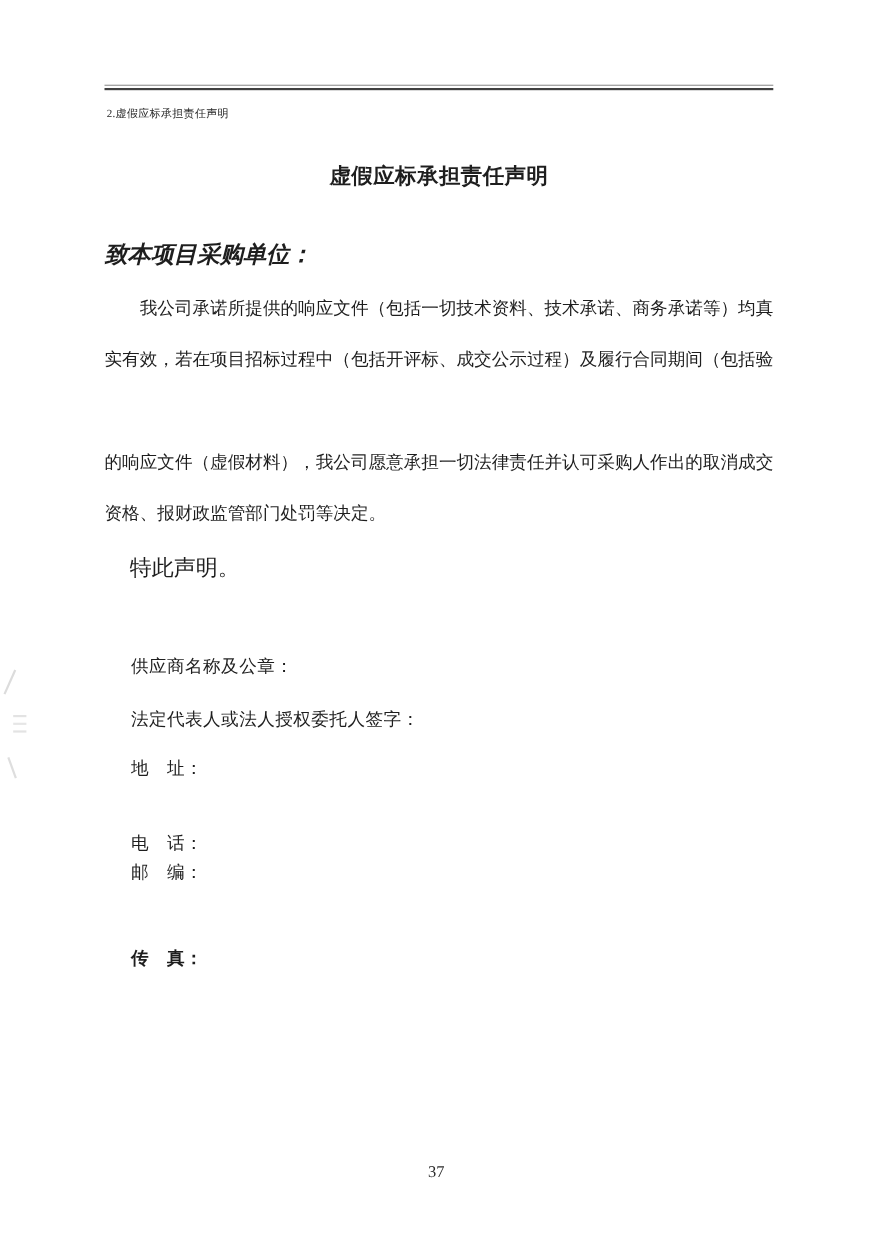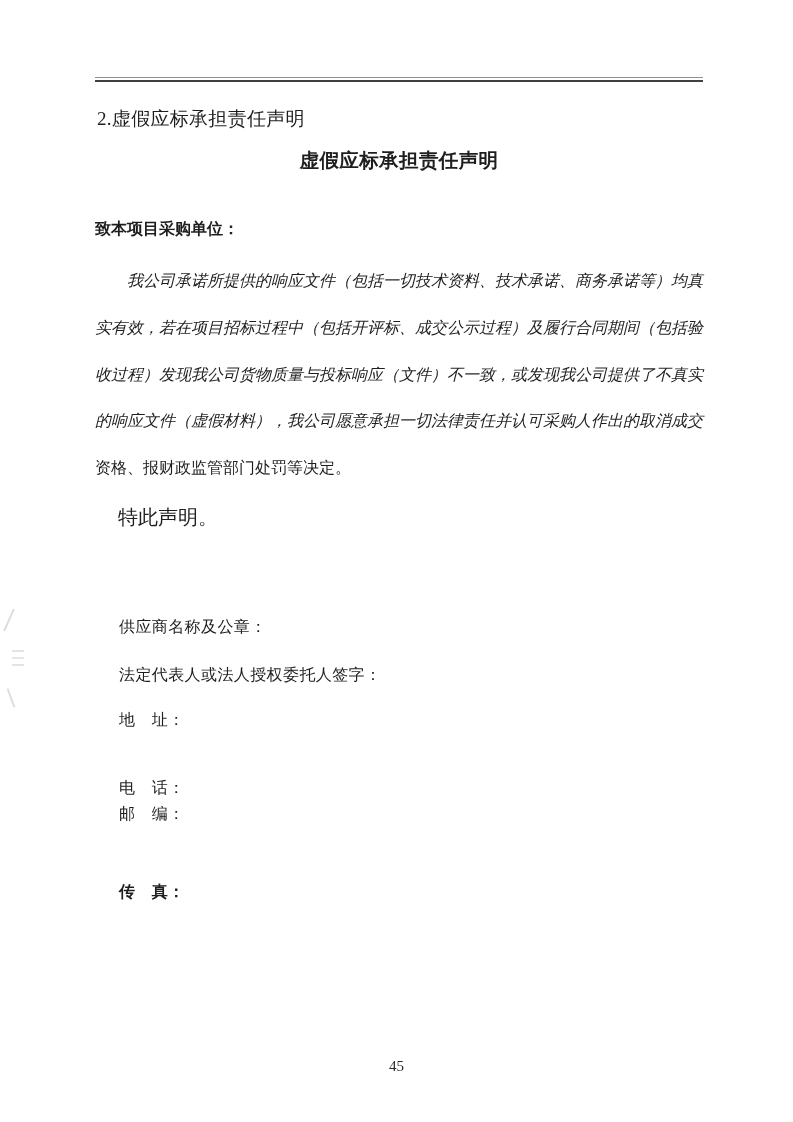--- a/index.html
+++ b/index.html
@@ -25,58 +25,58 @@
     left: 0;
     top: 77px;
     width: 608px;
     height: 2px;
     border-top: 1.6px solid #8f8f8f;
     border-bottom: 2.2px solid #404040;
   }
   .section-heading {
     position: absolute;
     left: 2px;
-    top: 108px;
-    font-size: 19px;
+    top: 98px;
+    font-size: 10px;
     line-height: 1.15;
     letter-spacing: 0.3px;
     white-space: nowrap;
   }
   .doc-title {
     position: absolute;
     left: 0;
     top: 150px;
     width: 100%;
     text-align: center;
     font-size: 19.5px;
     font-weight: 700;
     letter-spacing: 0.4px;
     line-height: 1.15;
   }
   .salutation {
     position: absolute;
     left: 0;
     top: 220px;
-    font-size: 16px;
+    font-size: 21px;
     font-weight: 700;
     line-height: 1.1;
     white-space: nowrap;
+    font-style: italic;
   }
   .body-line {
     position: absolute;
     left: 0;
     width: 608px;
     font-size: 16px;
     line-height: 1.2;
   }
   .body-line.justified {
     text-align: justify;
     text-align-last: justify;
     text-justify: inter-character;
-    font-style: italic;
   }
   .body-line.first { text-indent: 32px; }
   .bl-0 { top: 271px; }
   .bl-1 { top: 318px; }
   .bl-2 { top: 365px; }
   .bl-3 { top: 411px; }
   .bl-4 { top: 458px; }
   .closing {
     position: absolute;
     left: 23px;
@@ -85,21 +85,20 @@
     line-height: 1.2;
     white-space: nowrap;
   }
   .sig-line {
     position: absolute;
     left: 24px;
     font-size: 16px;
     line-height: 1.2;
     letter-spacing: 0.4px;
     white-space: nowrap;
-    margin-top: 20px;
   }
   .sig-0 { top: 597px; }
   .sig-1 { top: 645px; }
   .sig-2 { top: 690px; }
   .sig-3 { top: 758px; text-align: center; }
   .sig-4 { top: 784px; }
   .sig-5 { top: 862px; font-weight: bold; }
   .date-row {
     position: absolute;
     left: 422px;
@@ -151,31 +150,30 @@
     <div class="double-rule"></div>
 
     <div class="section-heading">2.虚假应标承担责任声明</div>
 
     <div class="doc-title">虚假应标承担责任声明</div>
 
     <div class="salutation">致本项目采购单位：</div>
 
     <div class="body-line justified first bl-0">我公司承诺所提供的响应文件（包括一切技术资料、技术承诺、商务承诺等）均真</div>
     <div class="body-line justified bl-1">实有效，若在项目招标过程中（包括开评标、成交公示过程）及履行合同期间（包括验</div>
-    <div class="body-line justified bl-2">收过程）发现我公司货物质量与投标响应（文件）不一致，或发现我公司提供了不真实</div>
     <div class="body-line justified bl-3">的响应文件（虚假材料），我公司愿意承担一切法律责任并认可采购人作出的取消成交</div>
     <div class="body-line bl-4">资格、报财政监管部门处罚等决定。</div>
 
     <div class="closing">特此声明。</div>
 
     <div class="sig-line sig-0">供应商名称及公章：</div>
     <div class="sig-line sig-1">法定代表人或法人授权委托人签字：</div>
     <div class="sig-line sig-2">地　址：</div>
     <div class="sig-line sig-3">电　话：</div>
     <div class="sig-line sig-4">邮　编：</div>
     <div class="sig-line sig-5">传　真：</div>
 
 
   </div>
 
-  <div class="page-number">45</div>
+  <div class="page-number">37</div>
 
 </div>
 
 </body></html>

